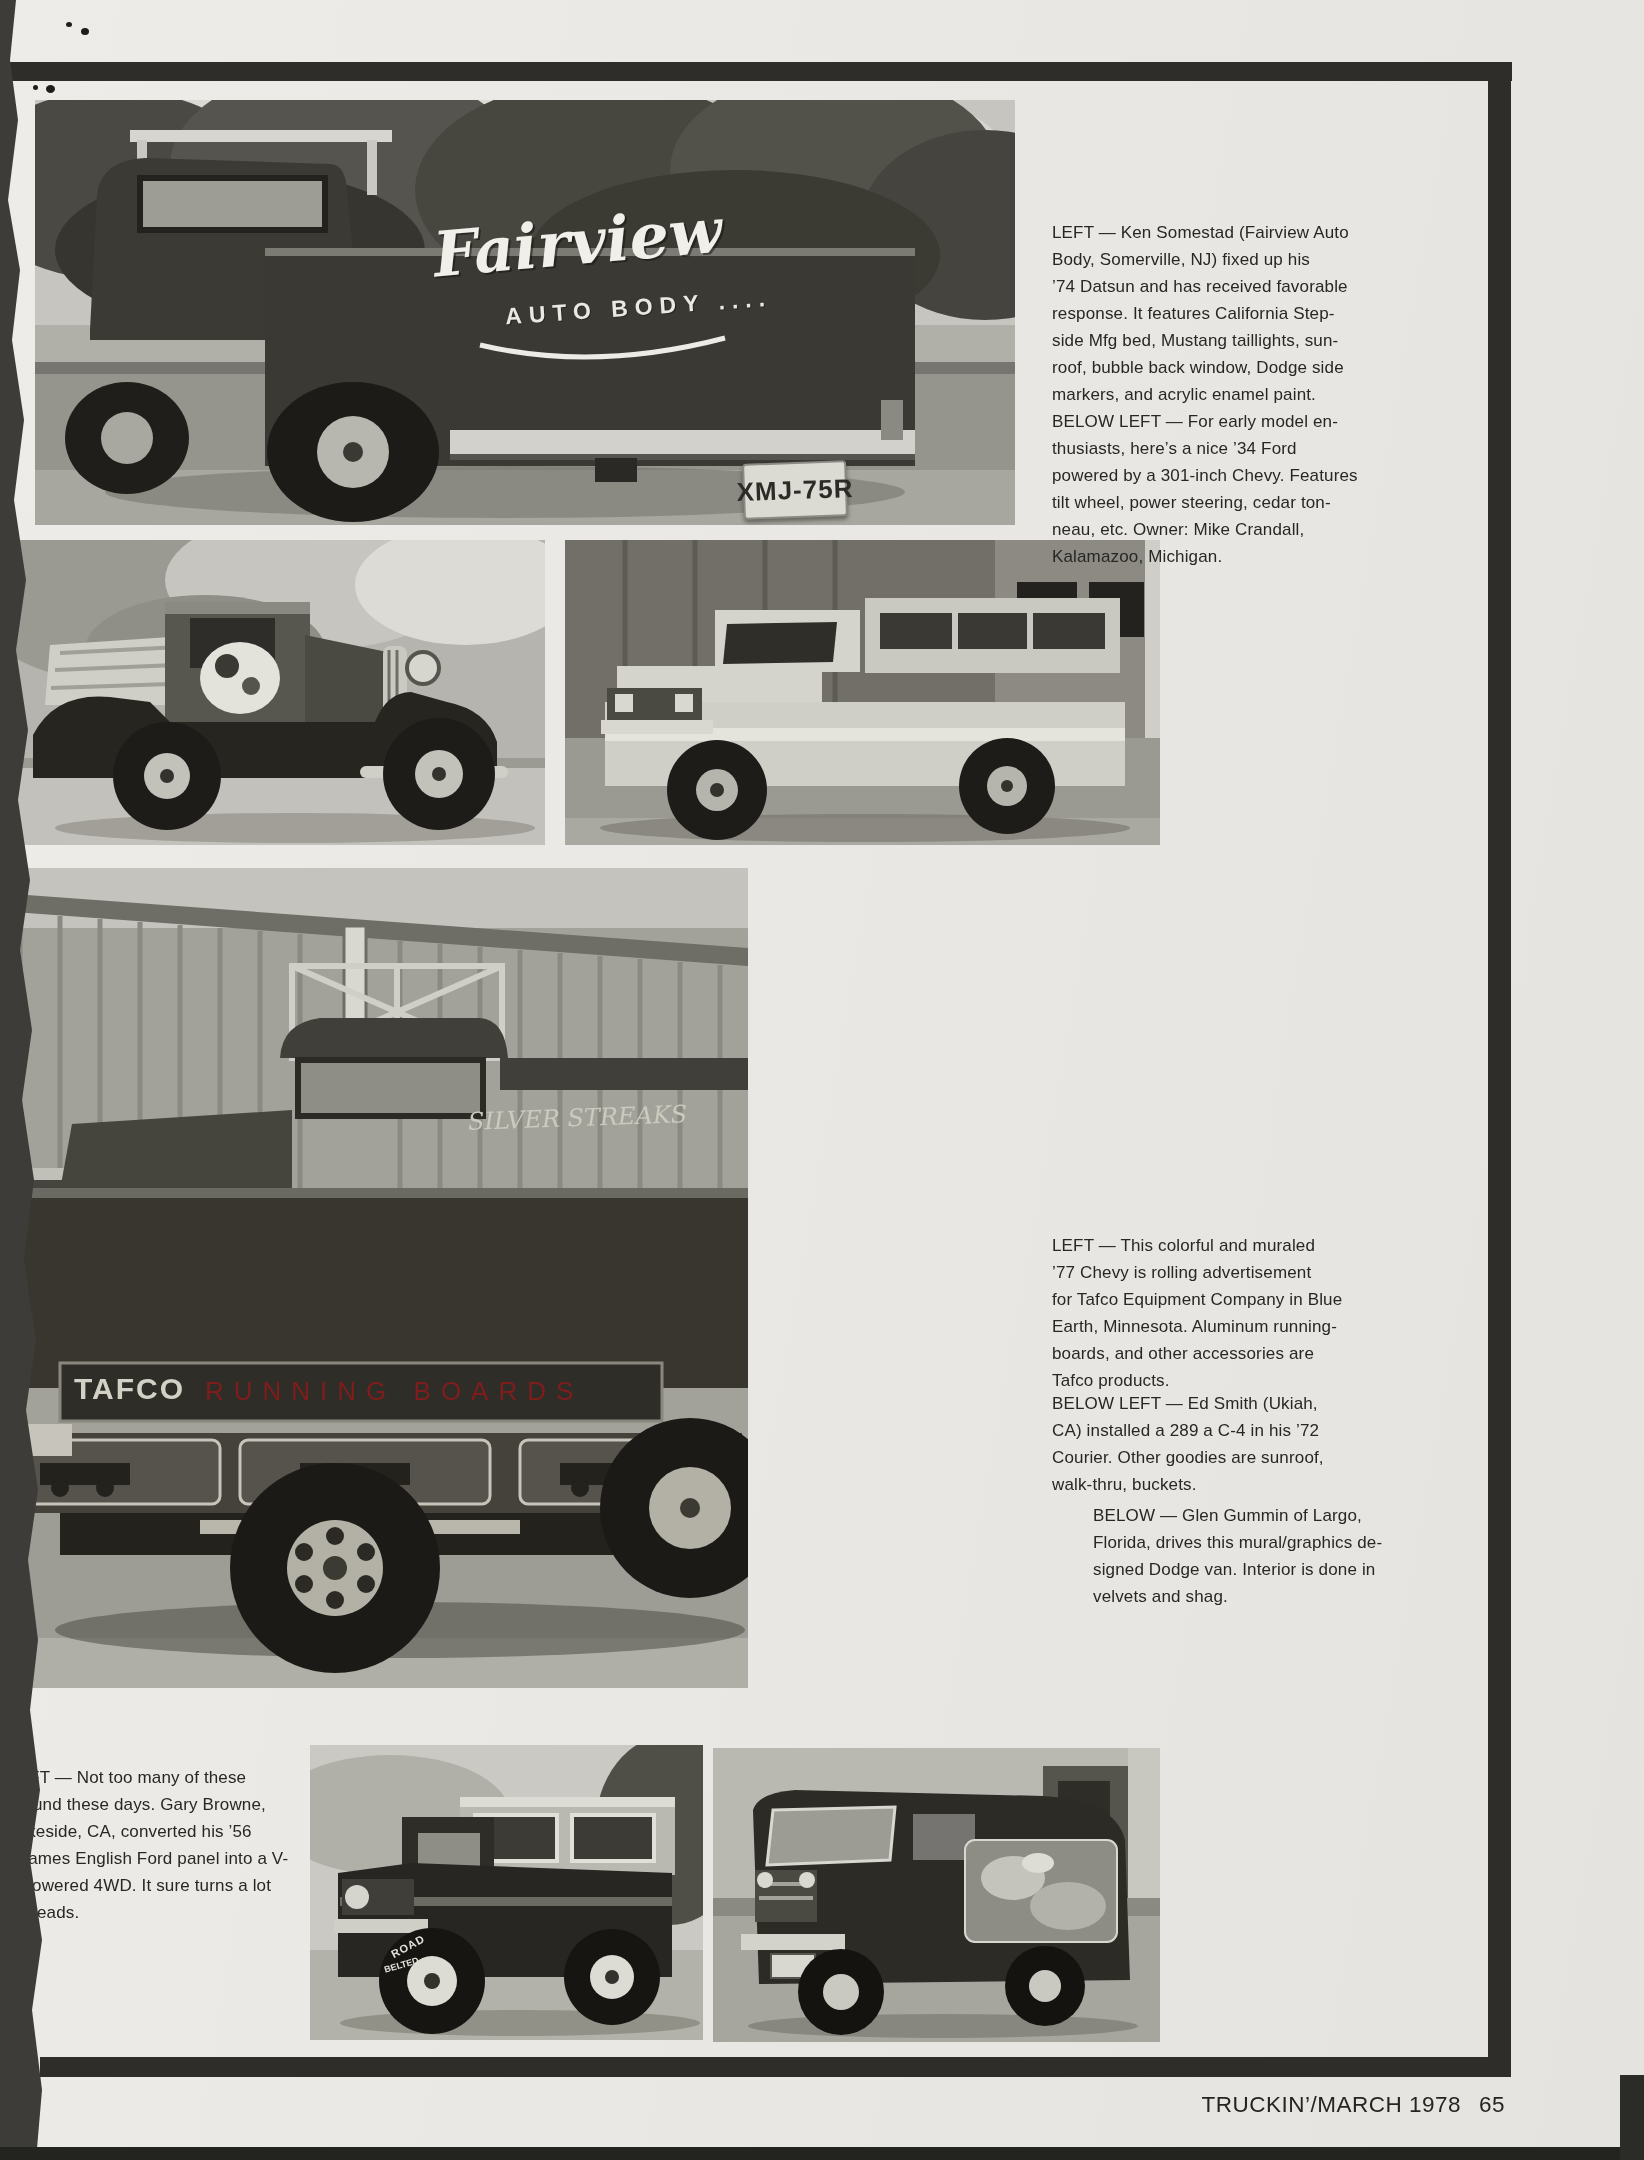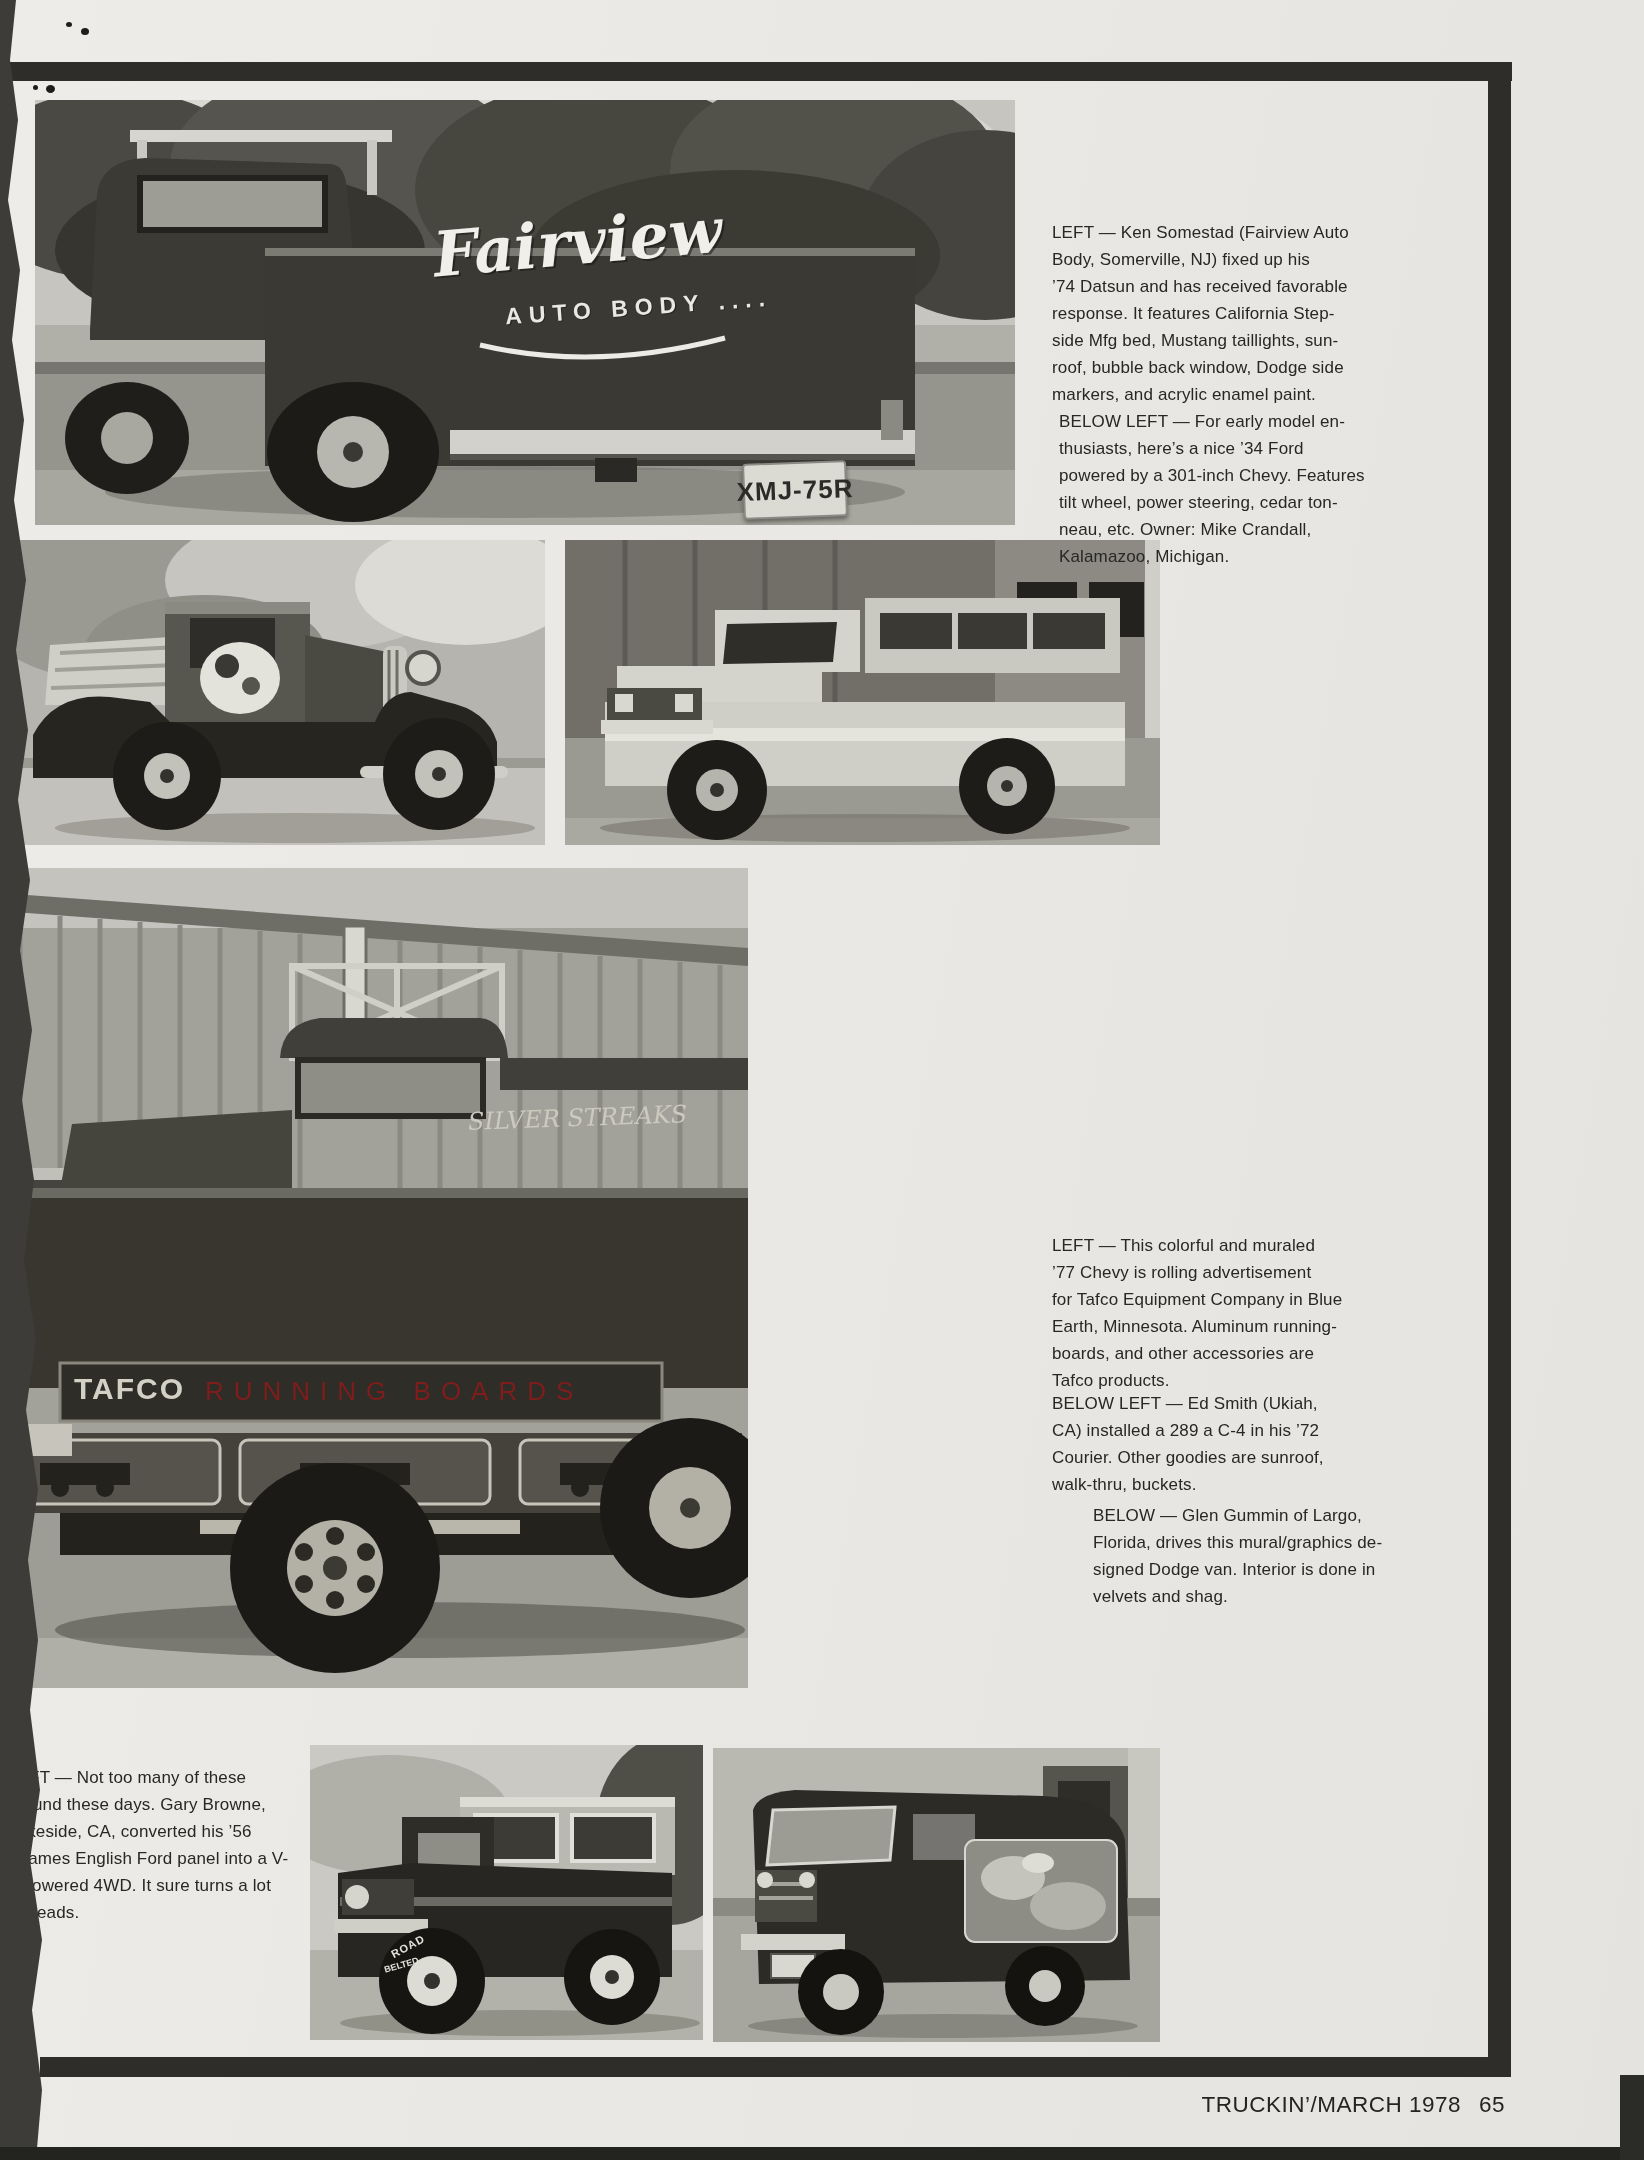--- a/index.html
+++ b/index.html
@@ -313,21 +313,21 @@
     </svg>
   </figure>
 
   <div class="caption" style="left:1052px; top:219px; width:420px;">LEFT — Ken Somestad (Fairview Auto
 Body, Somerville, NJ) fixed up his
 ’74 Datsun and has received favorable
 response. It features California Step-
 side Mfg bed, Mustang taillights, sun-
 roof, bubble back window, Dodge side
 markers, and acrylic enamel paint.</div>
-  <div class="caption" style="left:1052px; top:408px; width:420px;margin-left:7px;">BELOW LEFT — For early model en-
+  <div class="caption" style="left:1052px; top:408px; width:420px;">BELOW LEFT — For early model en-
 thusiasts, here’s a nice ’34 Ford
 powered by a 301-inch Chevy. Features
 tilt wheel, power steering, cedar ton-
 neau, etc. Owner: Mike Crandall,
 Kalamazoo, Michigan.</div>
   <div class="caption" style="left:1052px; top:1232px; width:420px;">LEFT — This colorful and muraled
 ’77 Chevy is rolling advertisement
 for Tafco Equipment Company in Blue
 Earth, Minnesota. Aluminum running-
 boards, and other accessories are

